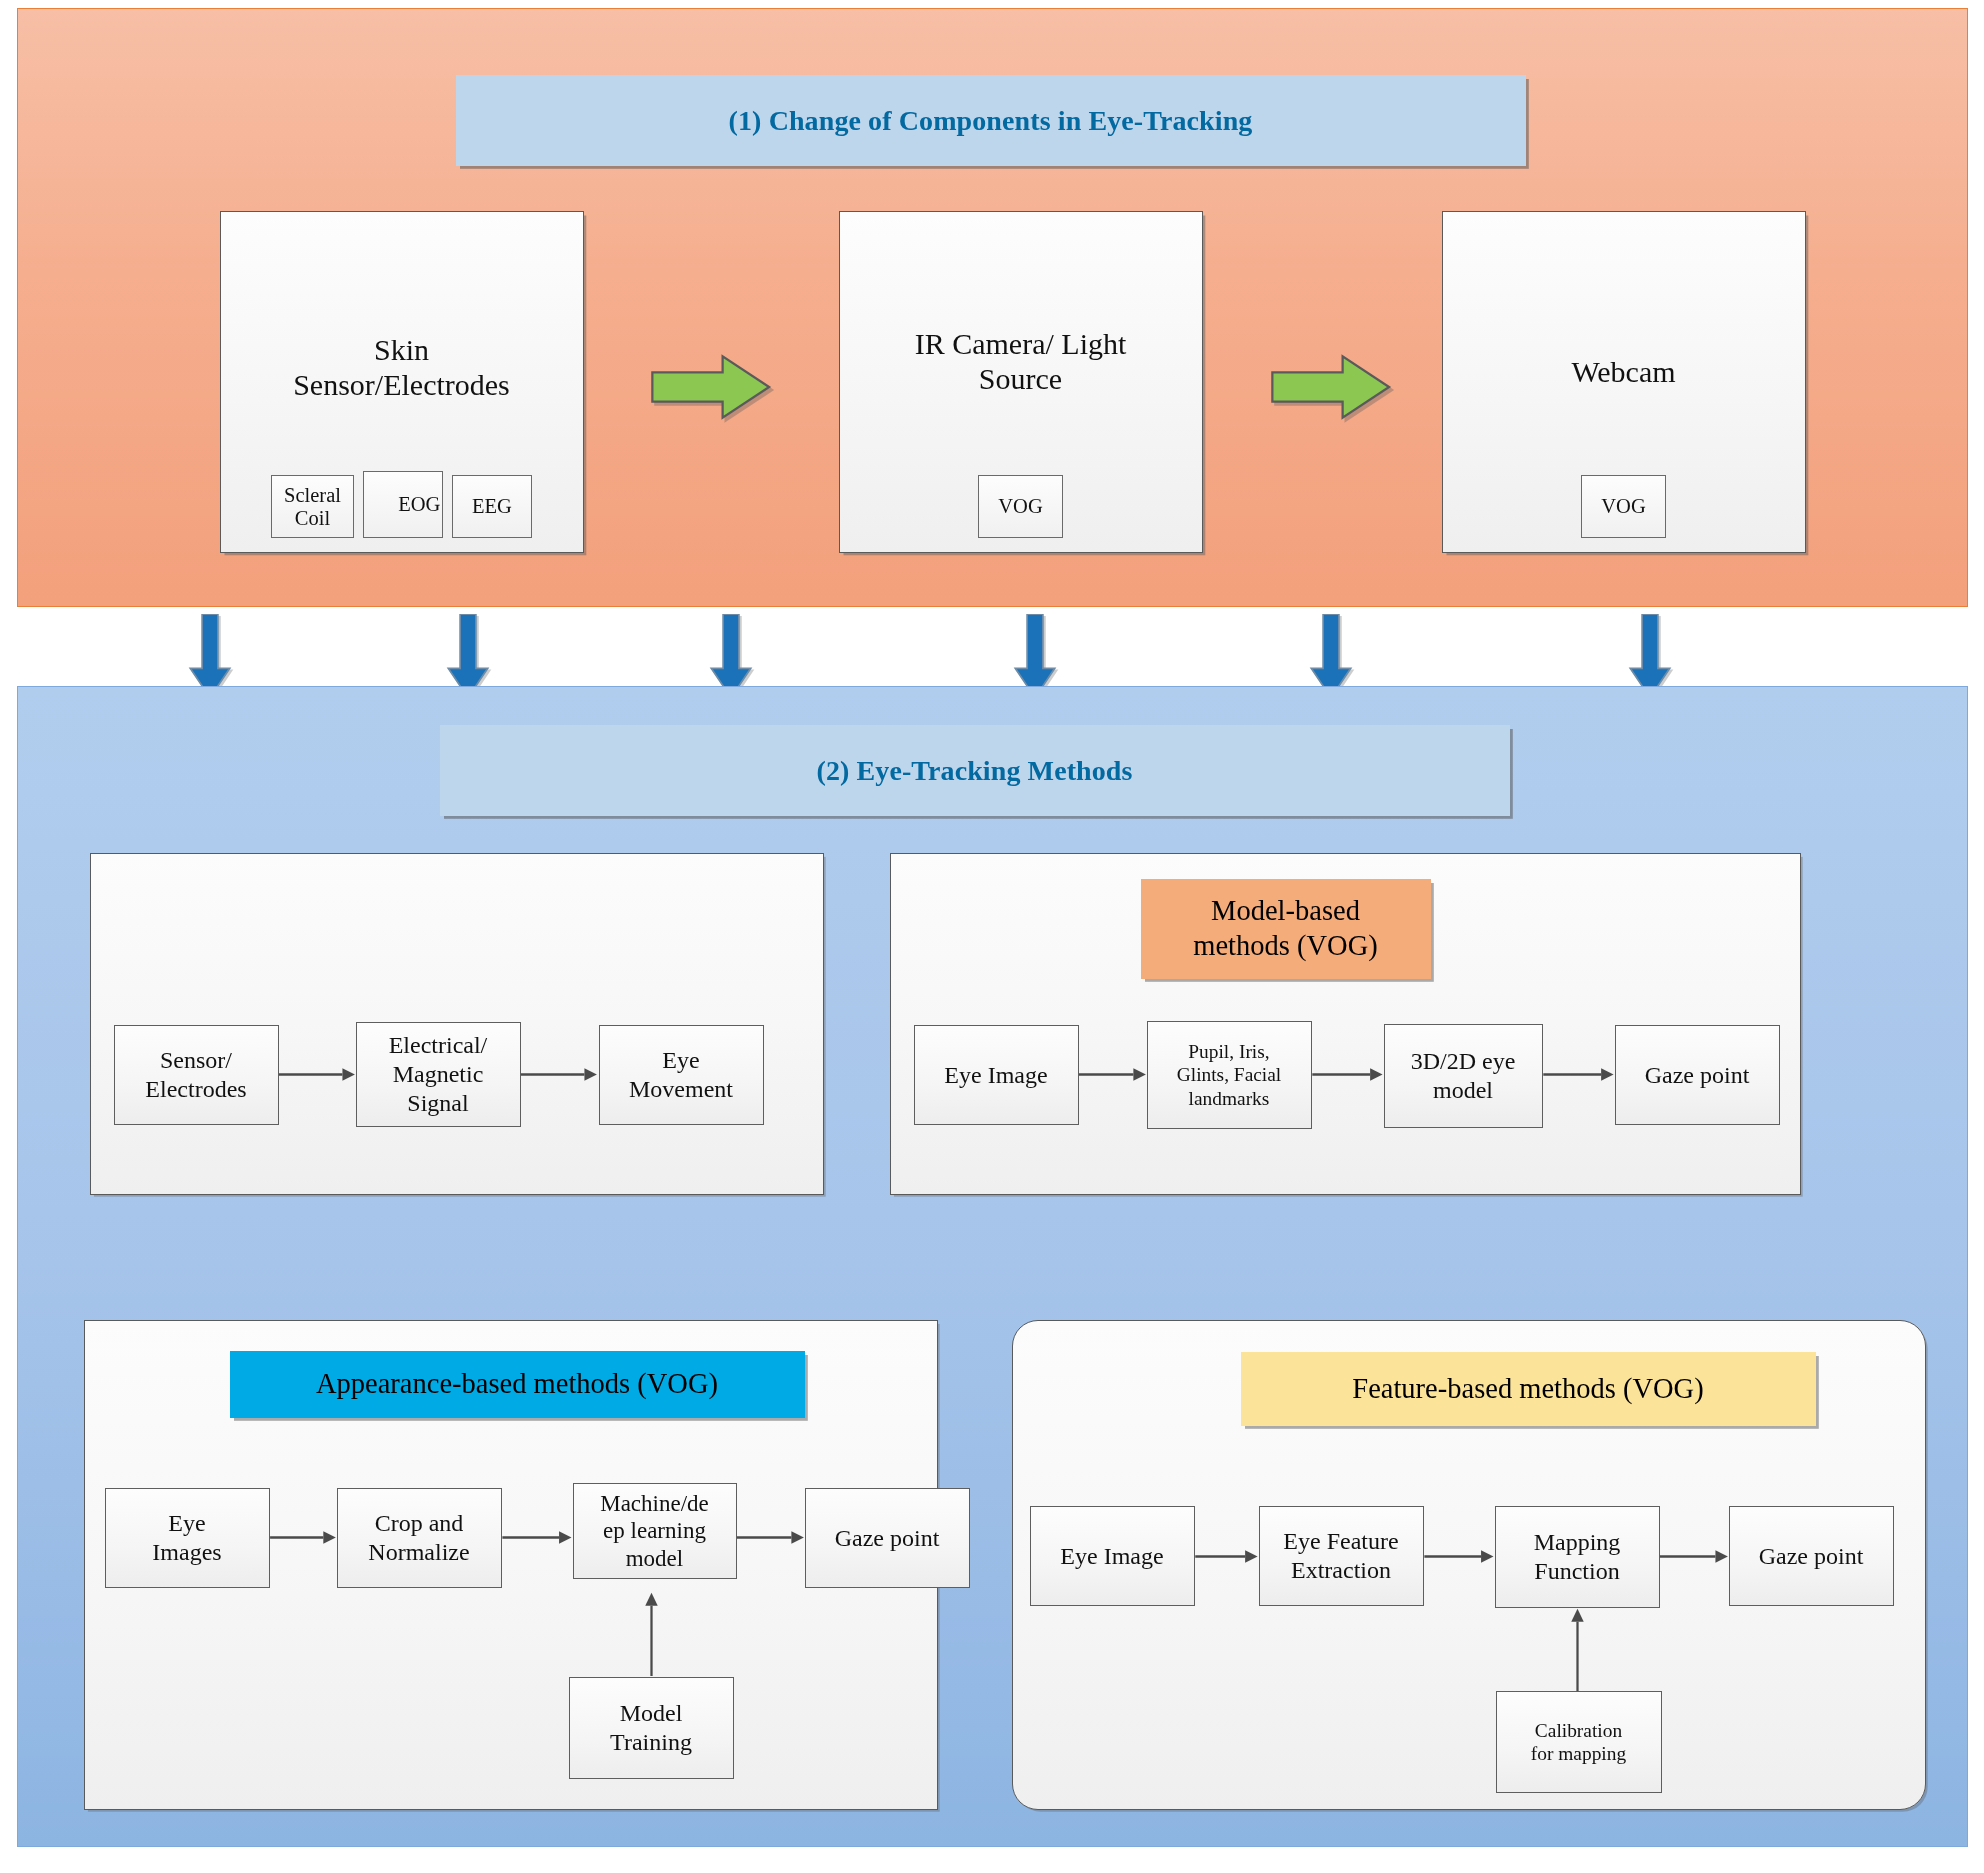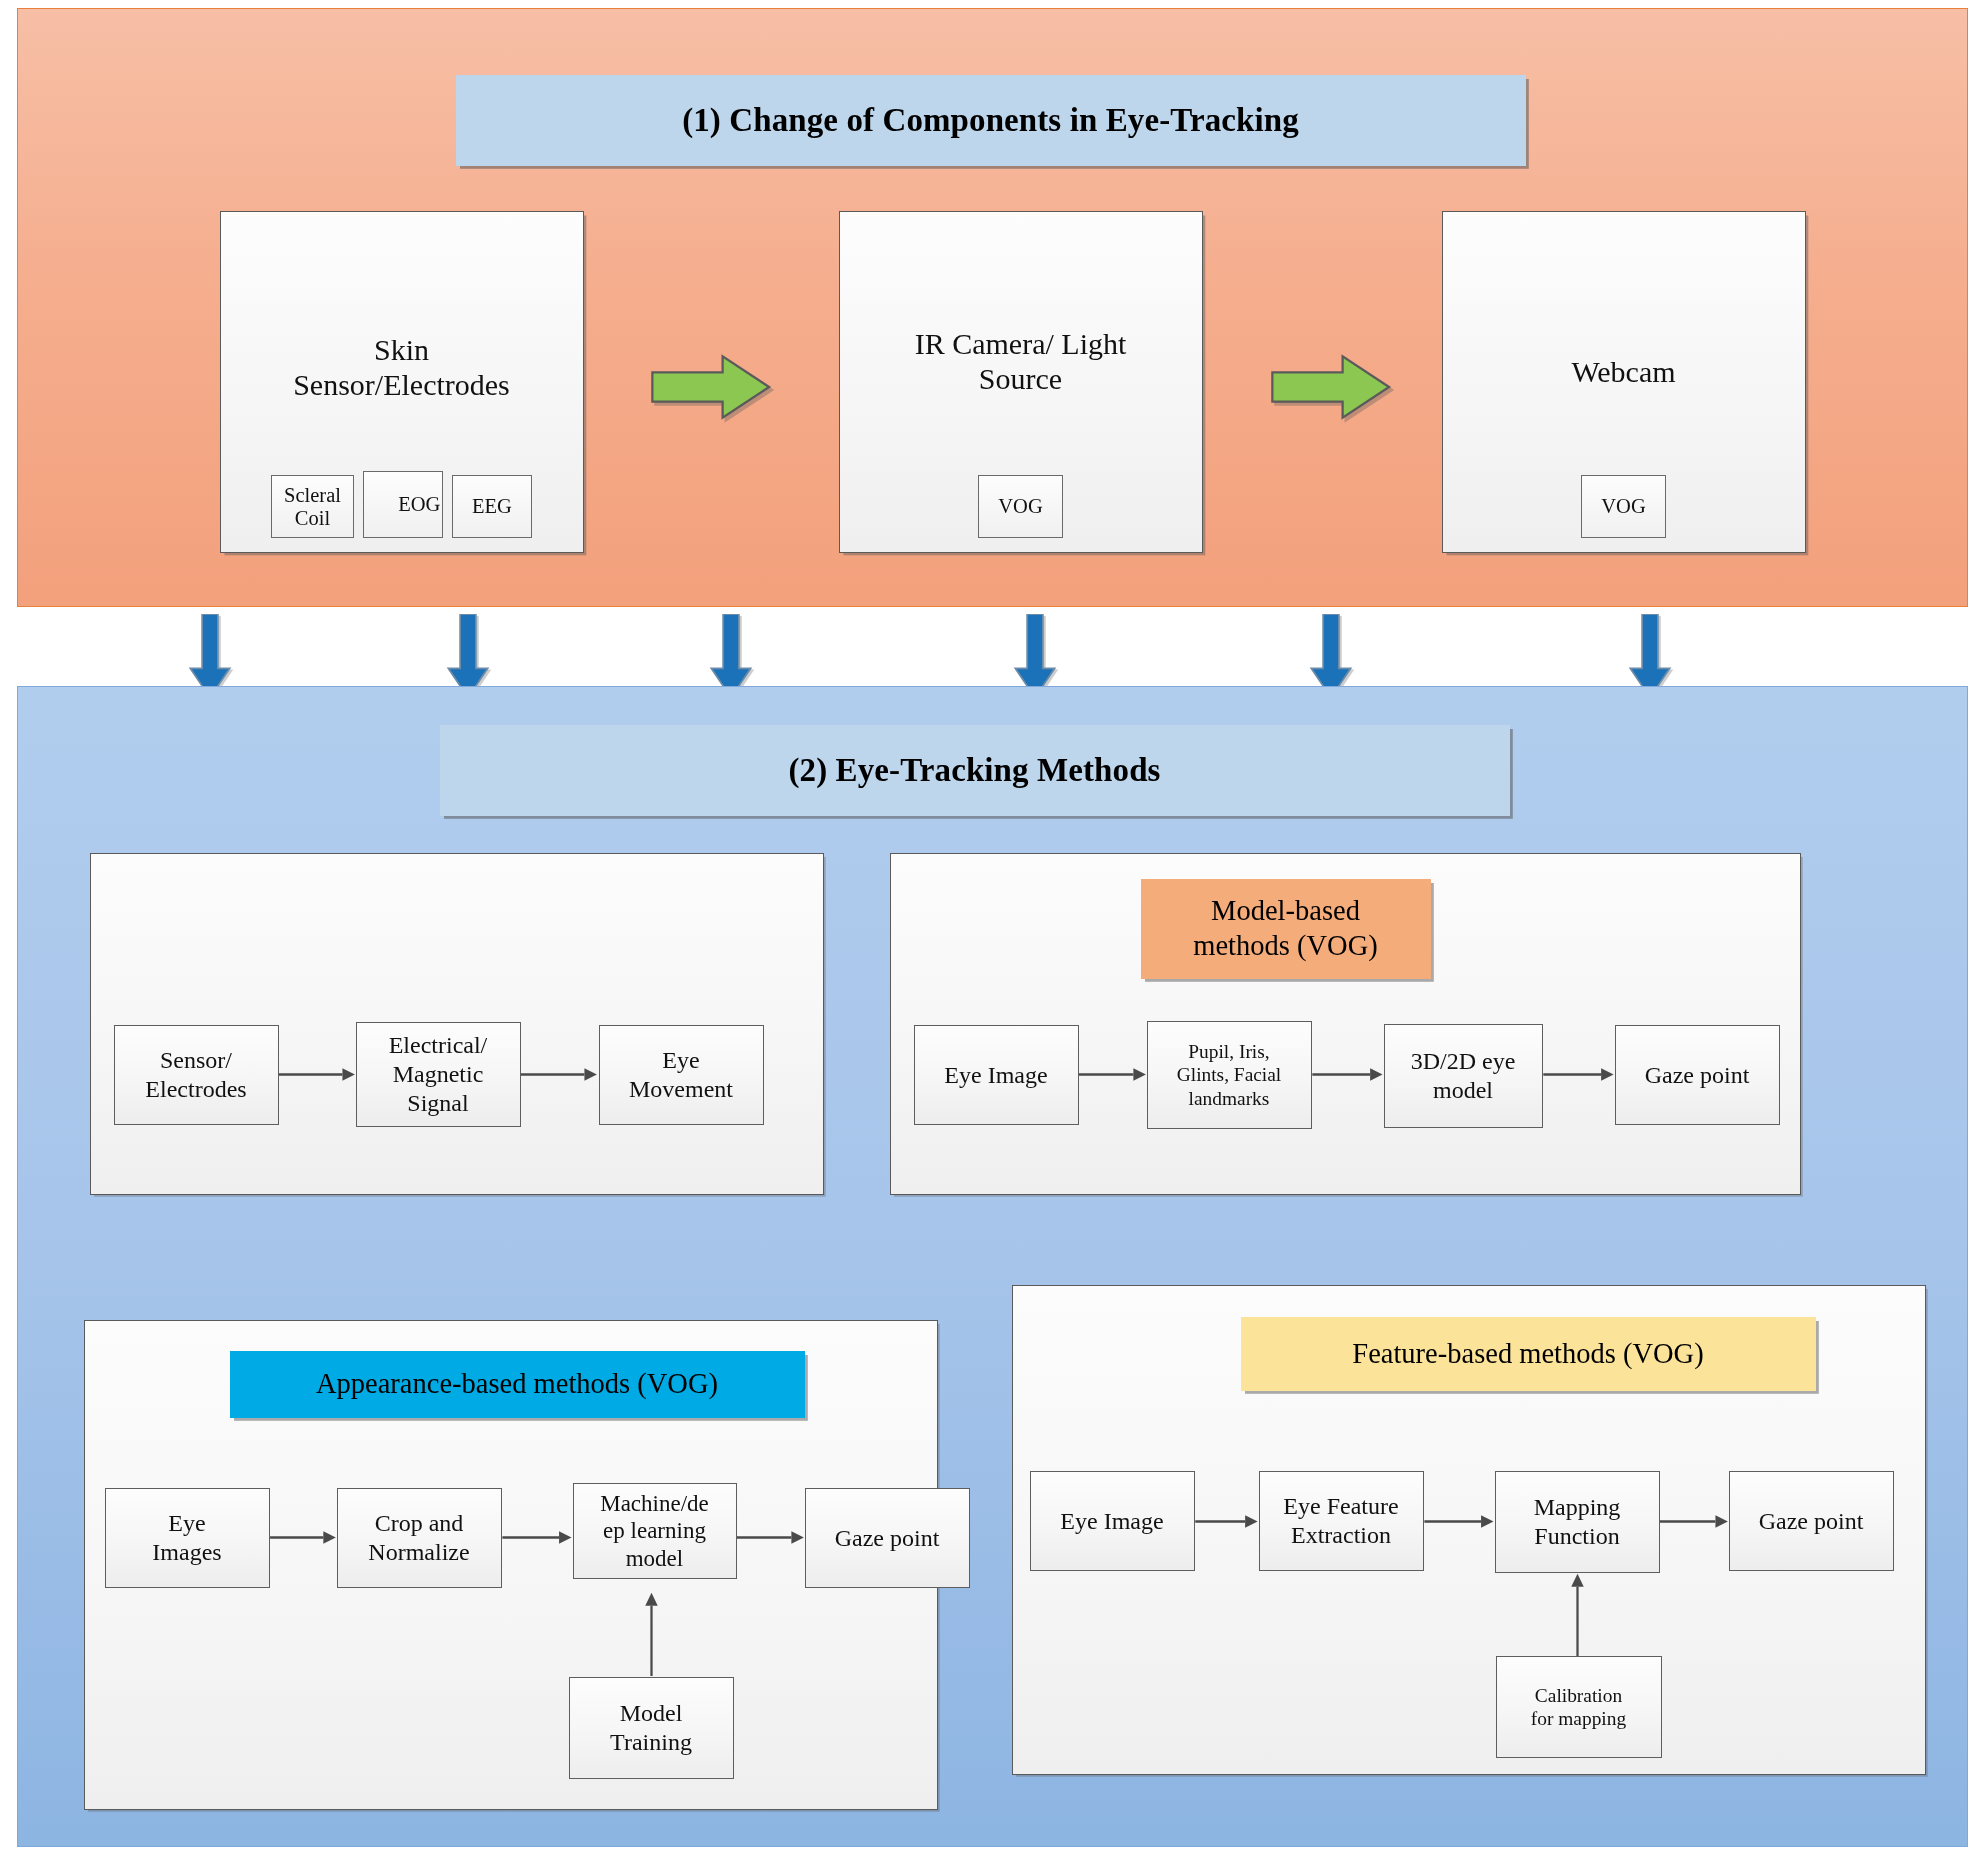--- a/index.html
+++ b/index.html
@@ -27,22 +27,22 @@
   
   .banner{
     position:absolute;
     background:#BDD6EC;
     box-shadow:3.4px 3.4px 0 -0.6px rgba(90,90,90,.55);
     display:flex; align-items:center; justify-content:center;
     text-align:center;
   }
   .banner span{
     font-weight:bold;
-    font-size:33px;
-    color:#000000;
+    font-size:28px;
+    color:#0369a1;
     letter-spacing:0.1px;
   }
   #banner1{ left:438px; top:66px; width:1070px; height:91px; }
   #banner2{ left:438px; top:724px; width:1070px; height:91px; }
 
   
   .comp-card{
     position:absolute;
     background:linear-gradient(180deg,#FDFDFD 0%, #F6F6F6 55%, #EFEFEF 100%);
     border:1.7px solid #5A5A5A;
@@ -356,21 +356,21 @@
     </div>
 
     <div class="node" style="left:484px; top:356px; width:165px; height:102px;">
       <div>
         <div>Model</div>
         <div>Training</div>
       </div>
     </div>
   </div>
 
-  <div class="panel" id="panel-feature" style="left:994px; top:598px;">
+  <div class="panel" id="panel-feature" style="left:994px; top:633px;border-radius:26px;">
     <div class="panel-title" id="title-feature">Feature-based methods (VOG)</div>
 
     <div class="node" style="left:17px; top:185px; width:165px; height:100px;">Eye Image</div>
     <div class="conn" style="left:182px; top:227px;">
       <svg width="64" height="17" viewBox="0 0 112 30">
         <line x1="0" y1="15" x2="88" y2="15" stroke="#4A4A4A" stroke-width="4"></line>
         <polygon points="88,4 110,15 88,26" fill="#4A4A4A"></polygon>
       </svg>
     </div>
 

